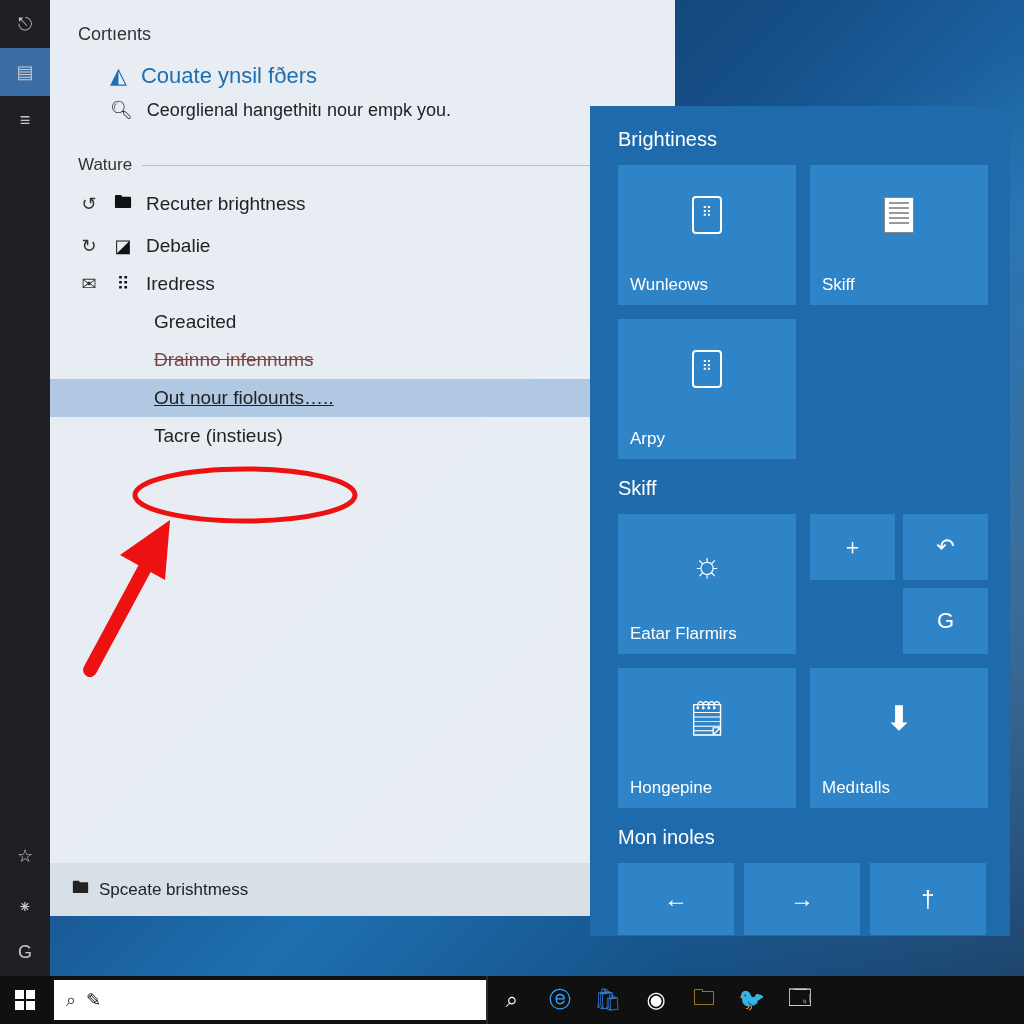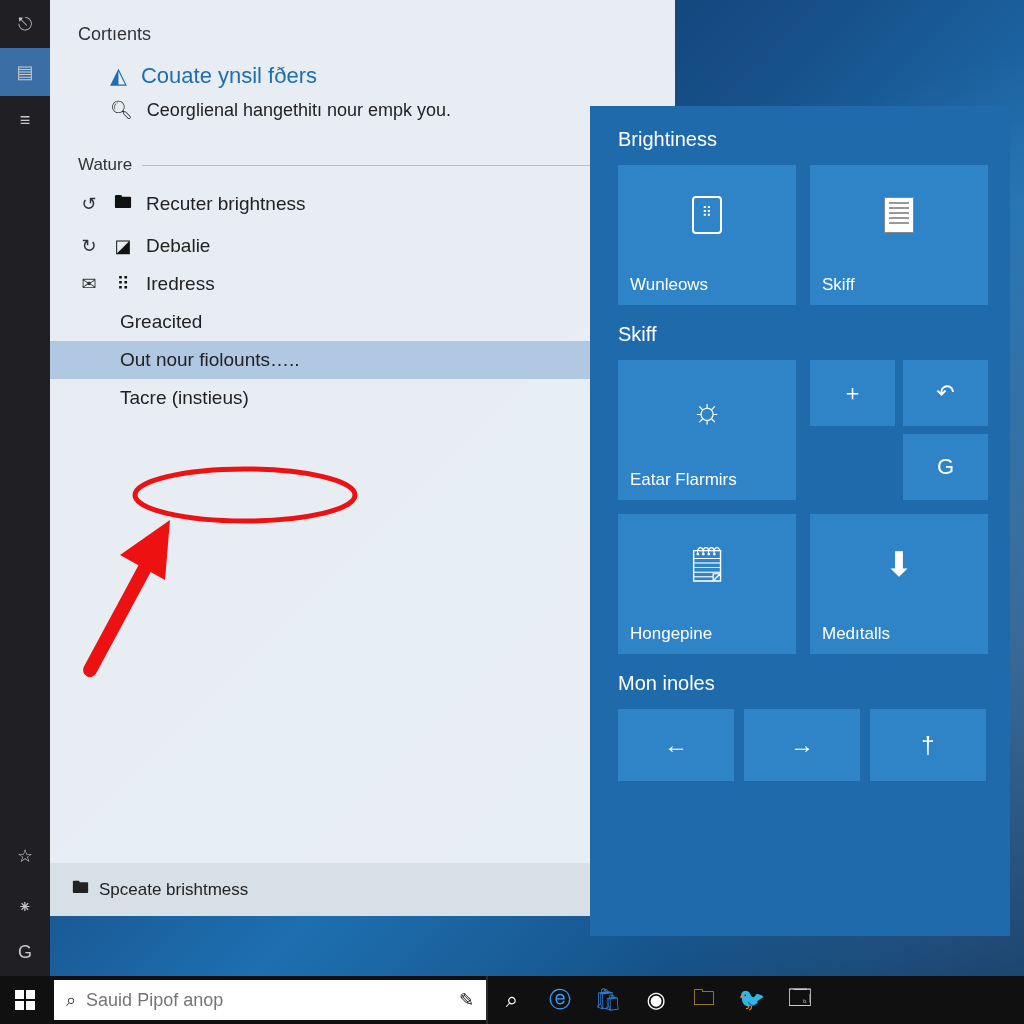--- a/index.html
+++ b/index.html
@@ -42,22 +42,22 @@
 }
 .section-header { display:flex; align-items:center; gap:10px; color:#333; font-size:17px; padding:28px 28px 6px;text-align:right; }
 .section-header .rule { flex:1; height:1px; background:#b8c0c8; }
 .menu .item {
   display:flex; align-items:center; gap:12px; padding:8px 28px 8px 28px; font-size:19px;
   cursor:pointer; position:relative;
 }
 .menu .item .ico-a { width:22px; text-align:center; color:#333; font-size:18px; }
 .menu .item .ico-b { width:22px; text-align:center; color:#111; font-size:18px; }
 .menu .item .chev { position:absolute; right:28px; color:#555; font-size:20px; }
-.menu .item.indent { padding-left:70px; }
-.menu .item.highlight { background:rgba(130,170,210,0.55); }
+.menu .item.indent { padding-left:104px; }
+.menu .item.highlight { background:rgba(130,170,210,0.55);text-decoration:underline; }
 .menu .item.struck { text-decoration:line-through; color:#7a4444; }
 .menu .bottom-pin {
   position:absolute; left:0; right:0; bottom:0; background:rgba(214,222,230,0.9);
   padding:12px 22px; font-size:17px; color:#222; display:flex; gap:10px; align-items:center;
 }
 
 
 .annot { position:absolute; left:50px; top:440px; width:540px; height:260px; pointer-events:none; }
 .annot svg { width:100%; height:100%; }
 
@@ -151,20 +151,23 @@
   </div>
   <div class="item">
     <span class="ico-a">✉</span>
     <span class="ico-b">⠿</span>
     <span>Iredress</span>
     <span class="chev">›</span>
   </div>
   <div class="item indent">
     <span>Greacited</span>
   </div>
+  <div class="item indent struck">
+    <span>Drainno infennums</span>
+  </div>
   <div class="item indent highlight">
     <span>Out nour fiolounts…..</span>
     <span class="chev">›</span>
   </div>
   <div class="item indent">
     <span>Tacre (instieus)</span>
   </div>
 
   <div class="bottom-pin">
     <span>🖿</span>
@@ -188,20 +191,26 @@
           <div class="calc-icon"></div>
         </div>
       <span>Wunleows</span>
     </div>
     <div class="tile">
       <div class="tile-ico">
           <div class="doc-icon"></div>
         </div>
       <span>Skiff</span>
     </div>
+    <div class="tile">
+      <div class="tile-ico">
+          <div class="calc-icon"></div>
+        </div>
+      <span>Arpy</span>
+    </div>
   </div>
 
   <h4>Skiff</h4>
   <div class="tile-grid" style="grid-template-rows:140px 140px;">
     <div class="tile">
       <div class="tile-ico">☼</div>
       <span>Eatar Flarmirs</span>
     </div>
     <div class="smallpair">
       <div class="mini">＋</div>
@@ -230,21 +239,20 @@
   <div class="start-btn">
     <div class="winlogo">
         <span></span>
         <span></span>
         <span></span>
         <span></span>
       </div>
   </div>
   <div class="searchbox">
     <span class="mag">⌕</span>
-    <input placeholder="Sauid Pipof anop" style="">
     <span class="pen">✎</span>
   </div>
   <div class="divider"></div>
   <div class="ticon">⌕</div>
   <div class="ticon" style="color:#3aa0ff">ⓔ</div>
   <div class="ticon" style="color:#2e7bd6">🛍</div>
   <div class="ticon">◉</div>
   <div class="ticon" style="color:#ffcc33">🗀</div>
   <div class="ticon" style="color:#1da1f2">🐦</div>
   <div class="ticon">🗔</div>

